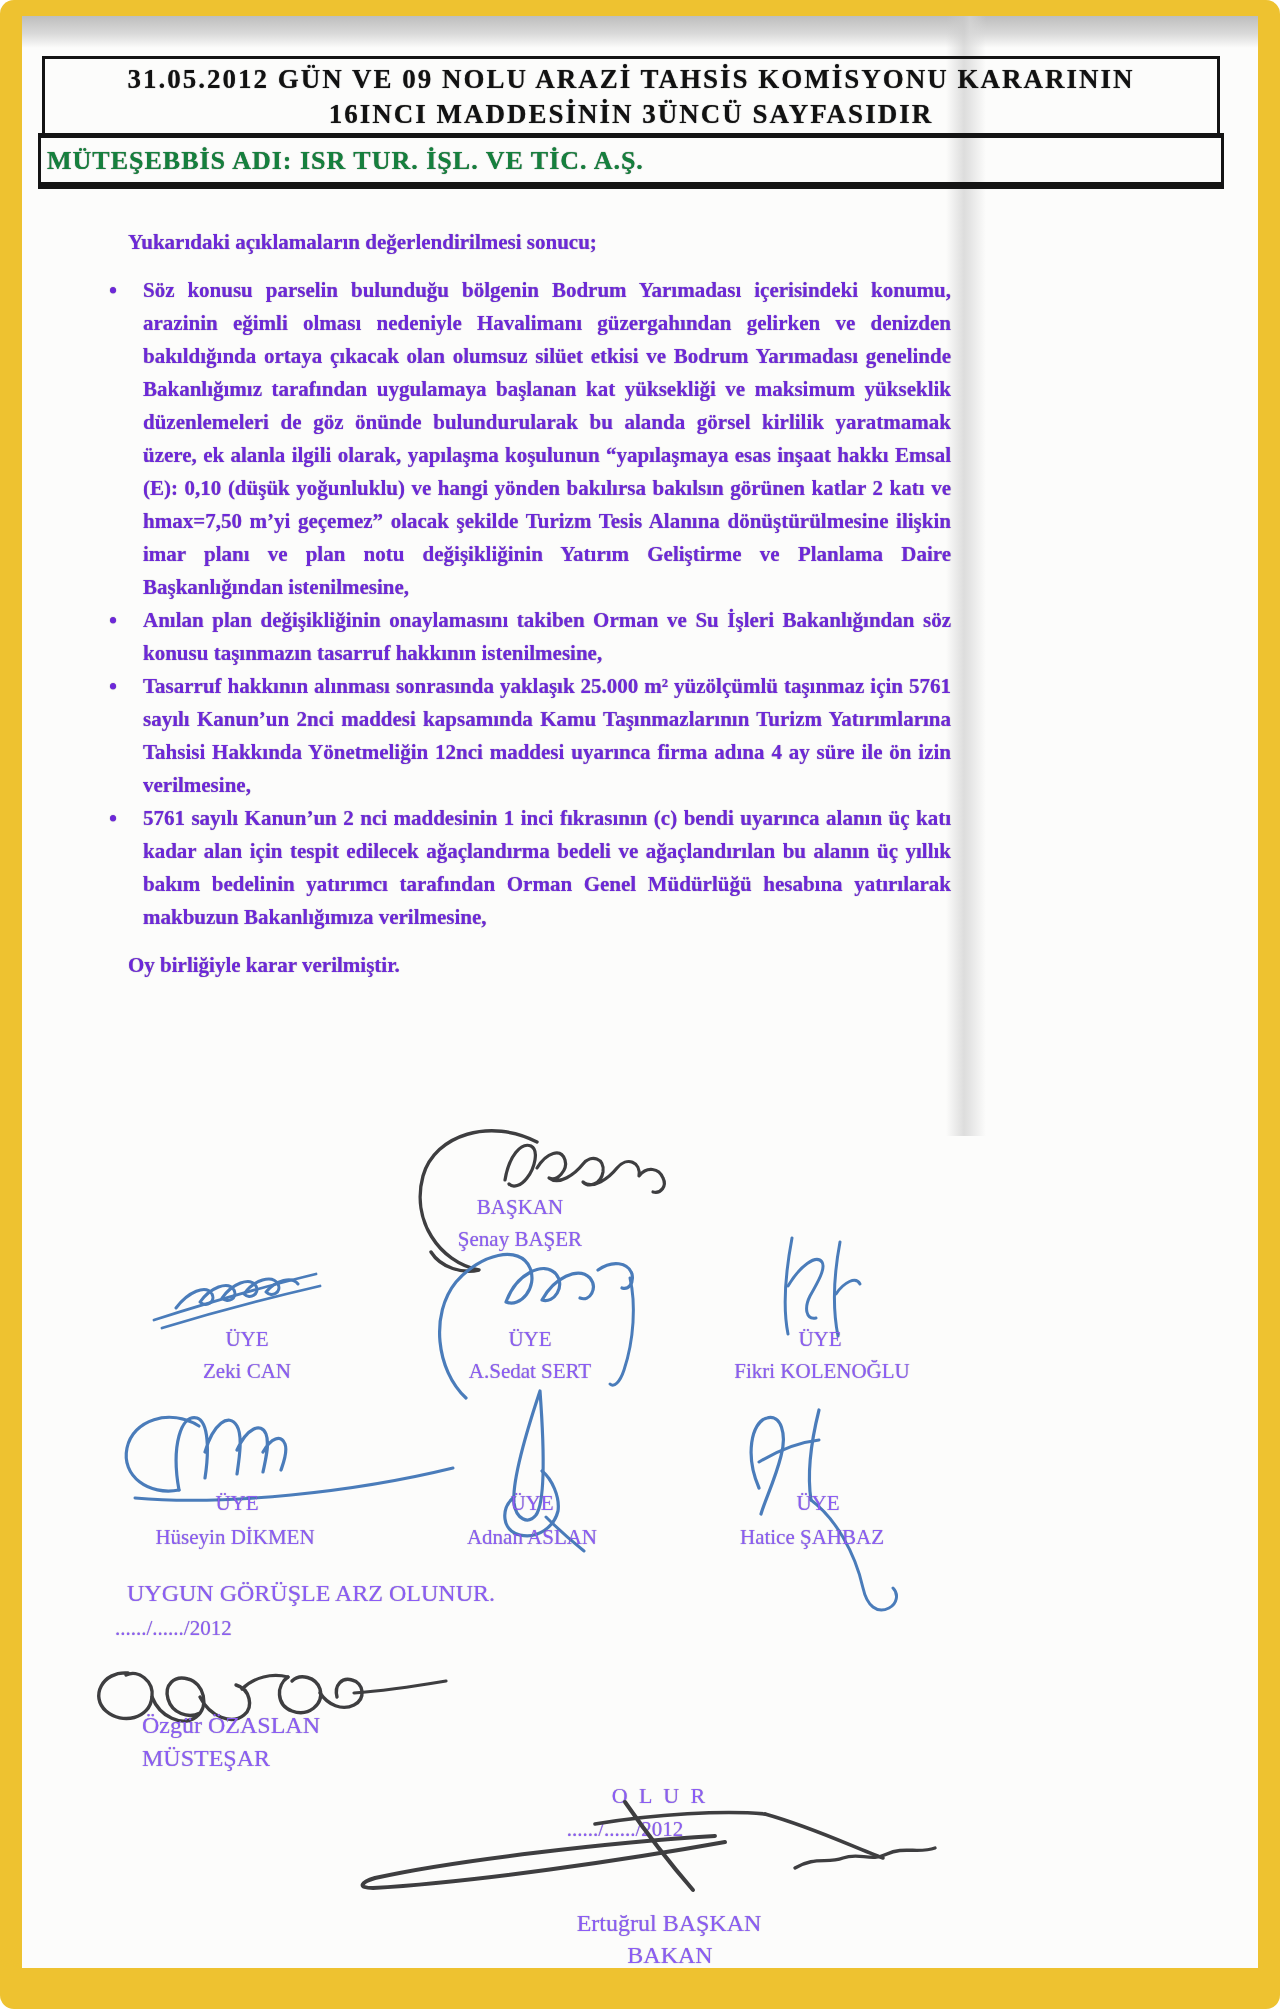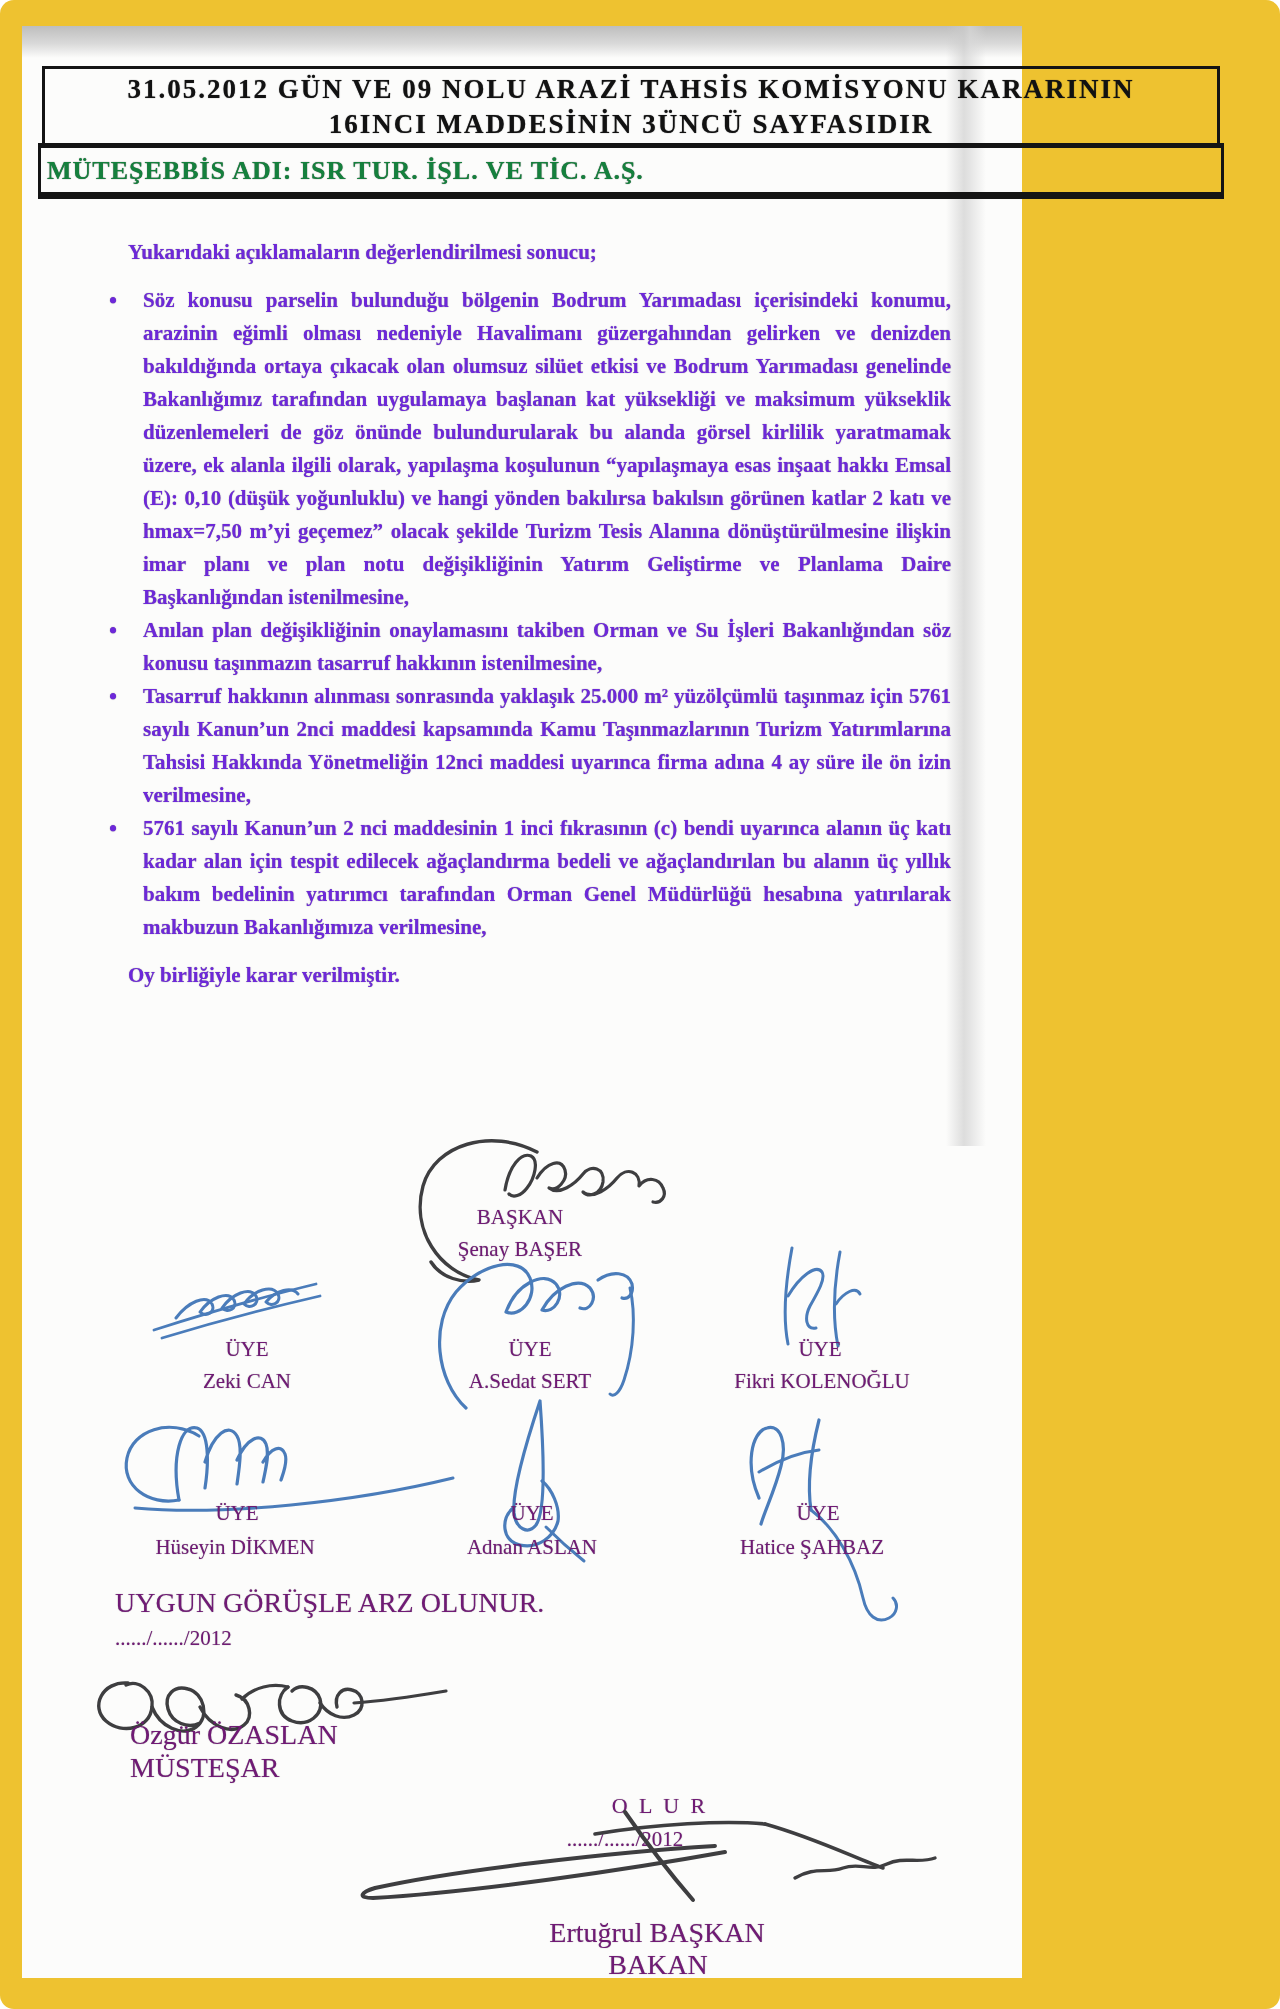--- a/index.html
+++ b/index.html
@@ -1,18 +1,18 @@
 <!DOCTYPE html>
 <html><head>
 <meta charset="utf-8">
 <style>
   html,body{margin:0;padding:0;background:#ffffff;}
   .frame{position:relative;width:1280px;height:2009px;background:#eec230;border-radius:14px;overflow:hidden;
          font-family:"Liberation Serif", serif;}
-  .doc{position:absolute;left:22px;top:26px;width:1000px;height:1952px;background:#fcfcfb;}
+  .doc{position:absolute;left:22px;top:16px;width:1236px;height:1952px;background:#fcfcfb;}
   
   .scan-top{position:absolute;left:0;top:0;width:100%;height:32px;
             background:linear-gradient(180deg,#b3b3b3 0%,#d3d3d3 55%,rgba(255,255,255,0) 100%);opacity:.85;}
   .scan-right{position:absolute;left:924px;top:0;width:40px;height:1120px;
               background:linear-gradient(90deg,rgba(200,200,200,0) 0%,#cccccc 45%,#d8d8d8 60%,rgba(220,220,220,0) 100%);opacity:.65;}
   
   .hdr-box{position:absolute;left:20px;top:40px;width:1172px;border:3px solid #141414;border-bottom:none;
            text-align:center;padding:3px 0 6px 0;}
   .hdr-line{font-size:27px;font-weight:bold;letter-spacing:2px;color:#121212;line-height:35px;
             text-shadow:0 0 1px rgba(0,0,0,.65);}
@@ -28,24 +28,24 @@
   .bodytext ul{margin:15px;padding:0;list-style:none;}
   .bodytext li{position:relative;margin:0;}
   .bodytext li::before{content:"\2022";position:absolute;left:-34px;top:0;font-size:23px;}
   .li1{margin-top:34px;} .li2{margin-top:36px;} .li3{margin-top:32px;} .li4{margin-top:36px;}
   .closing{margin-top:38px;}
   
   .sig{position:absolute;overflow:visible;}
   .sig path{fill:none;stroke-linecap:round;stroke-linejoin:round;}
   .ink-blk path{stroke:#3e3e40;}
   .ink-blu path{stroke:#4a7cba;}
-  .sig-label{position:absolute;white-space:nowrap;font-size:21px;color:#701a75;line-height:26px;
+  .sig-label{position:absolute;white-space:nowrap;font-size:21px;color:#8b5cf6;line-height:26px;
              text-shadow:0 0 1px rgba(30,30,30,.45);}
   .ctr{transform:translateX(-50%);text-align:center;}
-  .big{font-size:28px;}
+  .big{font-size:24px;margin-left:12px;}
   .olur{font-size:22px;letter-spacing:3px;}
 </style>
 </head>
 <body>
 
 <div class="frame">
   <div class="doc">
 
     <div class="scan-top"></div>
     <div class="scan-right"></div>

